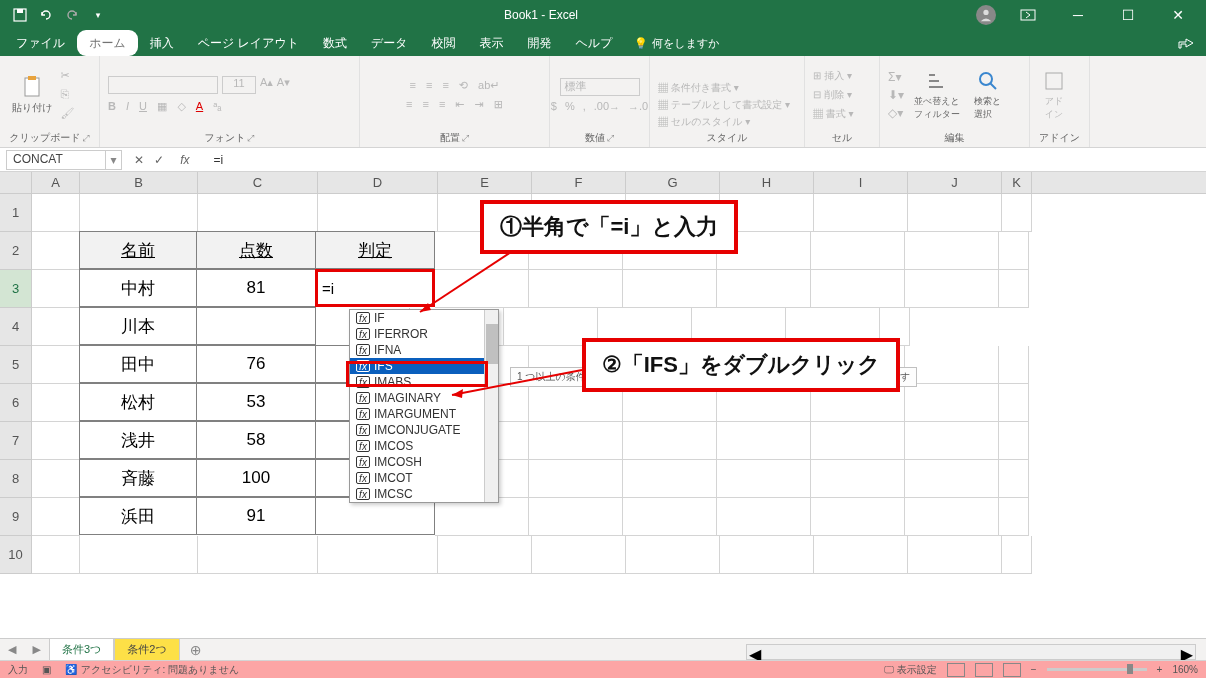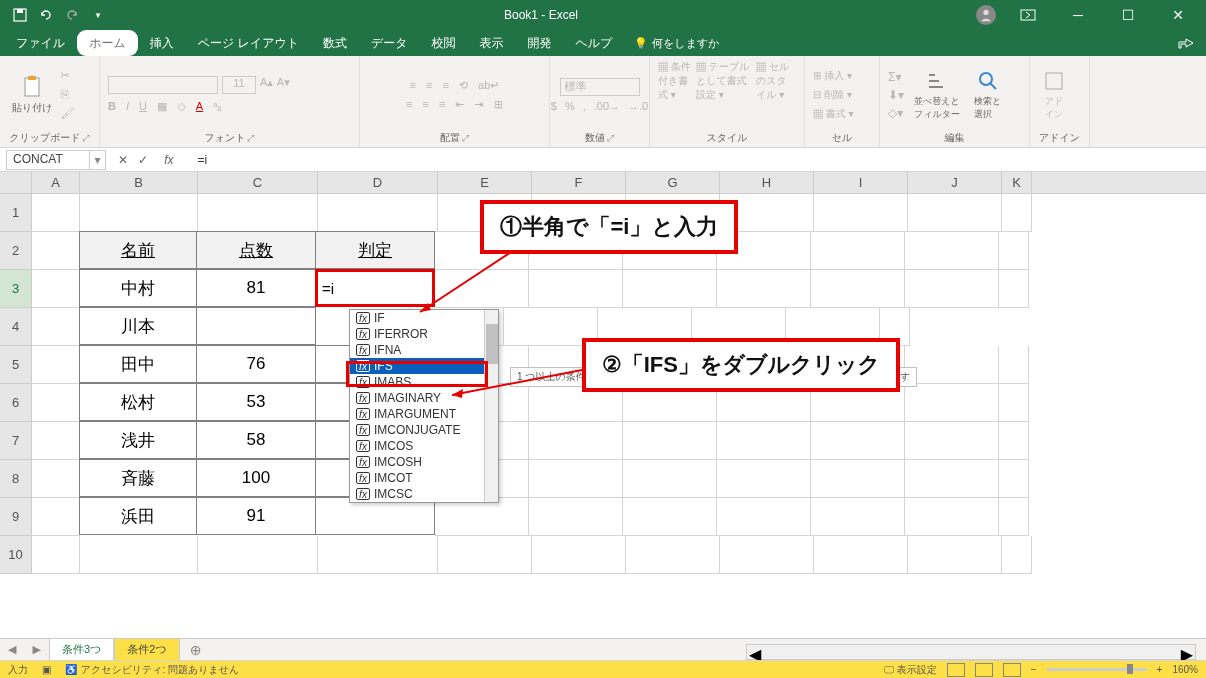--- a/index.html
+++ b/index.html
@@ -27,21 +27,21 @@
 .ribbon-group { border-right: 1px solid #e1e1e1; padding: 4px 8px 2px; display: flex; flex-direction: column; justify-content: space-between; }
 .ribbon-group-label { text-align: center; font-size: 10px; color: #666; padding-top: 2px; }
 .ribbon-group-body { flex: 1; display: flex; align-items: center; gap: 4px; color: #b0b0b0; }
 .ribbon-btn-lg { display: flex; flex-direction: column; align-items: center; gap: 2px; font-size: 10px; color: #666; padding: 2px 4px; }
 .ribbon-btn-lg .ico { width: 24px; height: 24px; }
 .dim { color: #b8b8b8; }
 .launcher { font-size: 9px; color: #888; margin-left: 2px; }
 
 
 .namebox-row { height: 24px; background: #fff; border-bottom: 1px solid #d4d4d4; display: flex; align-items: center; font-size: 12px; }
-.namebox { width: 84px; border: 1px solid #ccc; margin: 2px 0 2px 6px; padding: 1px 6px; height: 20px; color: #444; background: #fff; }
+.namebox { width: 100px; border: 1px solid #ccc; margin: 2px 0 2px 6px; padding: 1px 6px; height: 20px; color: #444; background: #fff; }
 .namebox-arrow { width: 16px; text-align: center; color: #888; border: 1px solid #ccc; border-left: none; height: 20px; line-height: 18px; }
 .fx-btns { display: flex; gap: 10px; padding: 0 12px; color: #666; align-items: center; }
 .fx-label { font-style: italic; padding: 0 6px; color: #666; }
 .formula-input { flex: 1; padding: 2px 6px; font-size: 12px; color: #333; }
 
 
 .grid-wrap { position: absolute; top: 172px; left: 0; right: 0; bottom: 40px; overflow: hidden; background: #fff; }
 .col-headers { height: 22px; display: flex; background: #e6e6e6; border-bottom: 1px solid #ccc; }
 .select-all { width: 32px; border-right: 1px solid #ccc; background: #e6e6e6; }
 .col-h { border-right: 1px solid #ccc; text-align: center; font-size: 13px; color: #555; line-height: 22px; background: #e6e6e6; }
@@ -80,21 +80,21 @@
 
 
 .sheet-tabs { position: absolute; bottom: 18px; left: 0; right: 0; height: 22px; background: #f3f2f1; border-top: 1px solid #ccc; display: flex; align-items: center; font-size: 11px; }
 .sheet-nav { padding: 0 8px; color: #888; }
 .sheet-tab { padding: 3px 12px; border: 1px solid #ccc; border-bottom: none; background: #fff; color: #217346; margin-top: -1px; }
 .sheet-tab.inactive { background: #fde047; color: #444; }
 .new-sheet { padding: 0 10px; color: #888; font-size: 14px; }
 .hscroll { position: absolute; bottom: 18px; right: 10px; width: 450px; height: 16px; background: #f0f0f0; border: 1px solid #ccc; }
 
 
-.statusbar { position: absolute; bottom: 0; left: 0; right: 0; height: 18px; background: #fde047; border-top: 1px solid #d4d4d4; display: flex; align-items: center; font-size: 10px; color: #555; justify-content: space-between; padding: 0 8px; }
+.statusbar { position: absolute; bottom: 0; left: 0; right: 0; height: 18px; background: #fca5a5; border-top: 1px solid #d4d4d4; display: flex; align-items: center; font-size: 10px; color: #555; justify-content: space-between; padding: 0 8px; }
 .status-left { display: flex; gap: 14px; align-items: center; }
 .status-right { display: flex; gap: 10px; align-items: center; }
 .zoom-slider { width: 100px; height: 3px; background: #ccc; position: relative; }
 .zoom-thumb { position: absolute; width: 6px; height: 10px; background: #888; top: -4px; left: 80px; }
 .view-btn { width: 18px; height: 14px; border: 1px solid #888; }
 
 
 .svg-ico { width: 16px; height: 16px; }
 </style>
 </head>
@@ -229,21 +229,21 @@
         <span>$</span>
           <span>%</span>
           <span>,</span>
         <span>.00→</span>
           <span>→.0</span>
       </div>
     </div>
     <div class="ribbon-group-label"><span>数値</span><span class="launcher">⤢</span></div>
   </div>
   <div class="ribbon-group" style="width:155px">
-    <div class="ribbon-group-body dim" style="flex-direction:row;gap:3px;align-items:flex-start;justify-content:flex-end;font-size:10px">
+    <div class="ribbon-group-body dim" style="flex-direction:column;gap:3px;align-items:flex-start;justify-content:flex-end;font-size:10px">
       <span>▦ <span>条件付き書式</span> ▾</span>
       <span>▦ <span>テーブルとして書式設定</span> ▾</span>
       <span>▦ <span>セルのスタイル</span> ▾</span>
     </div>
     <div class="ribbon-group-label"><span>スタイル</span></div>
   </div>
   <div class="ribbon-group" style="width:75px">
     <div class="ribbon-group-body dim" style="flex-direction:column;gap:5px;align-items:flex-start;justify-content:center;font-size:10px">
       <span>⊞ <span>挿入</span> ▾</span>
       <span>⊟ <span>削除</span> ▾</span>

